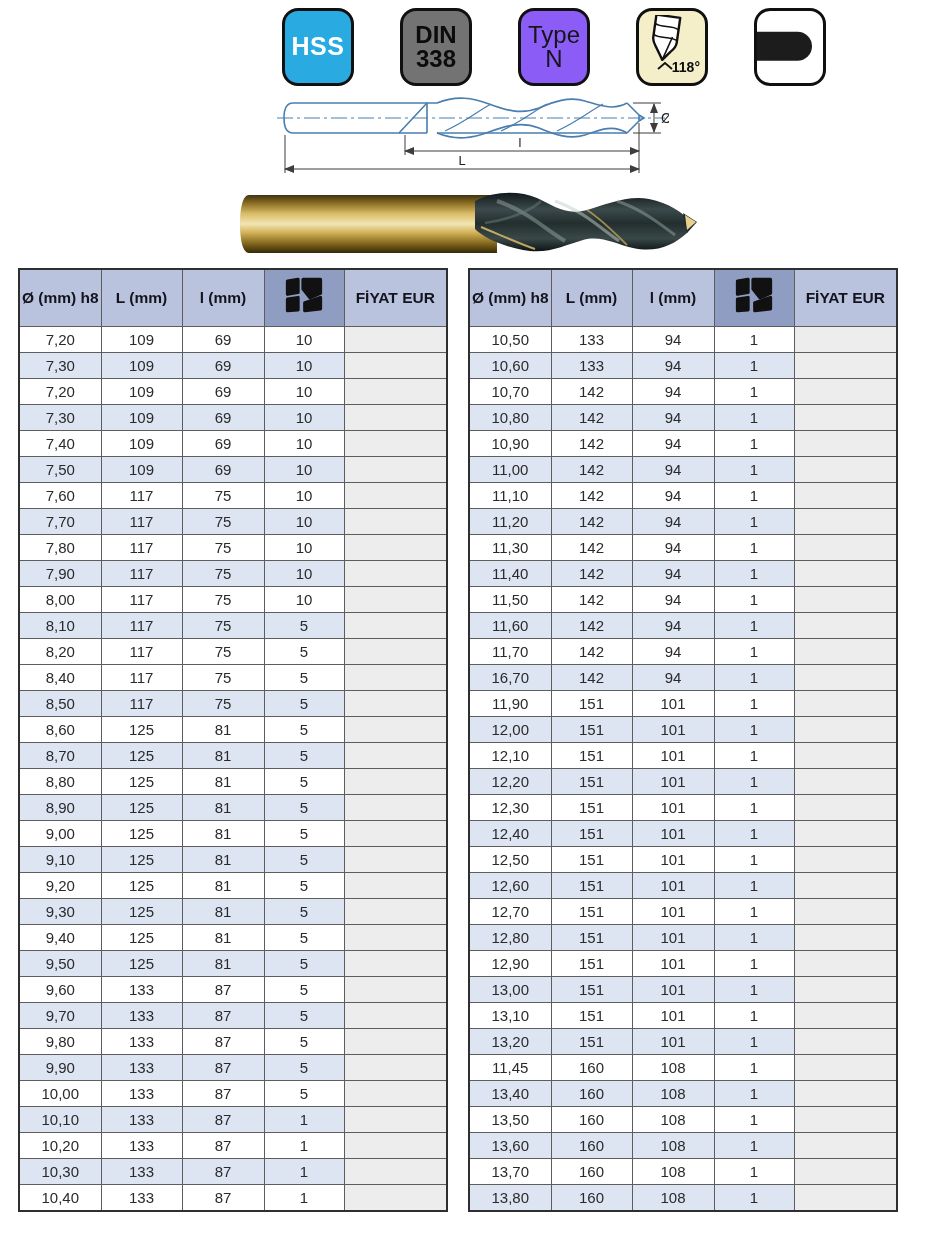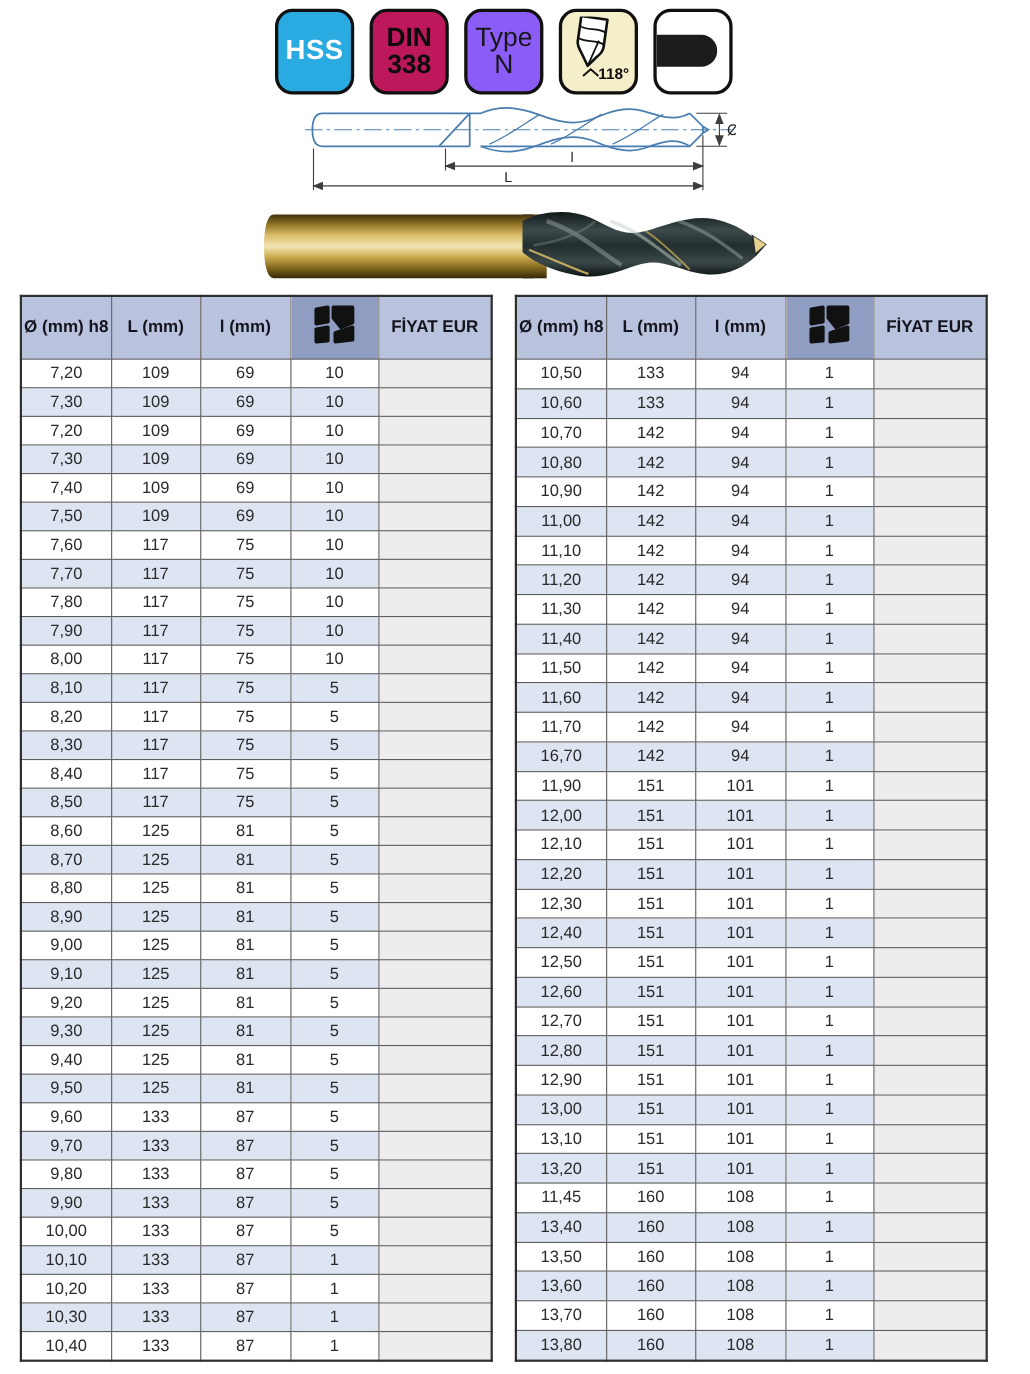--- a/index.html
+++ b/index.html
@@ -4,25 +4,25 @@
 <style>
   html,body{margin:0;padding:0;background:#ffffff;}
   body{width:936px;height:1249px;position:relative;font-family:"Liberation Sans",sans-serif;
        -webkit-font-smoothing:antialiased;}
   .page{position:absolute;inset:0;background:#fff;overflow:hidden;}
 
   
   .badges{position:absolute;top:8px;left:250px;display:flex;gap:14px;}
   .badge{width:72px;height:78px;box-sizing:border-box;border:3.5px solid #101010;border-radius:16px;
          display:flex;flex-direction:column;align-items:center;justify-content:center;
-         background:#fff;position:relative;}
+         background:#fff;position:relative;margin-left:32px;}
   .badge .l1,.badge .l2{display:block;text-align:center;line-height:1.02;}
   .badge-hss{background:var(--hss-badge-bg,#29abe2);}
   .badge-hss .l1{color:#fff;font-weight:bold;font-size:25px;letter-spacing:.5px;}
-  .badge-din{background:#be185d;}
+  .badge-din{background:#737373;}
   .badge-din span{color:#0c0c0c;font-weight:bold;font-size:24px;}
   .badge-type{background:#8b5cf6;}
   .badge-type span{color:#161616;font-weight:500;font-size:24px;}
   .badge-angle{background:var(--angle-badge-bg,#f4eec9);}
   .badge-angle svg{position:absolute;top:4px;left:6px;}
   .badge-angle .angle-text{position:absolute;right:5px;bottom:8px;font-weight:bold;font-size:14px;color:#0c0c0c;}
   .badge-shank{background:#fff;overflow:hidden;}
   .shank-bar{position:absolute;left:0;top:50%;transform:translateY(-53%);width:55px;height:29px;
              background:#1c1c1c;border-radius:0 15px 15px 0;}
 
@@ -276,27 +276,20 @@
             <td>5</td>
             <td class="price"></td>
           </tr>
           <tr>
             <td>8,20</td>
             <td>117</td>
             <td>75</td>
             <td>5</td>
             <td class="price"></td>
           </tr>
-          <tr class="stripe">
-            <td>8,30</td>
-            <td>117</td>
-            <td>75</td>
-            <td>5</td>
-            <td class="price"></td>
-          </tr>
           <tr>
             <td>8,40</td>
             <td>117</td>
             <td>75</td>
             <td>5</td>
             <td class="price"></td>
           </tr>
           <tr class="stripe">
             <td>8,50</td>
             <td>117</td>

